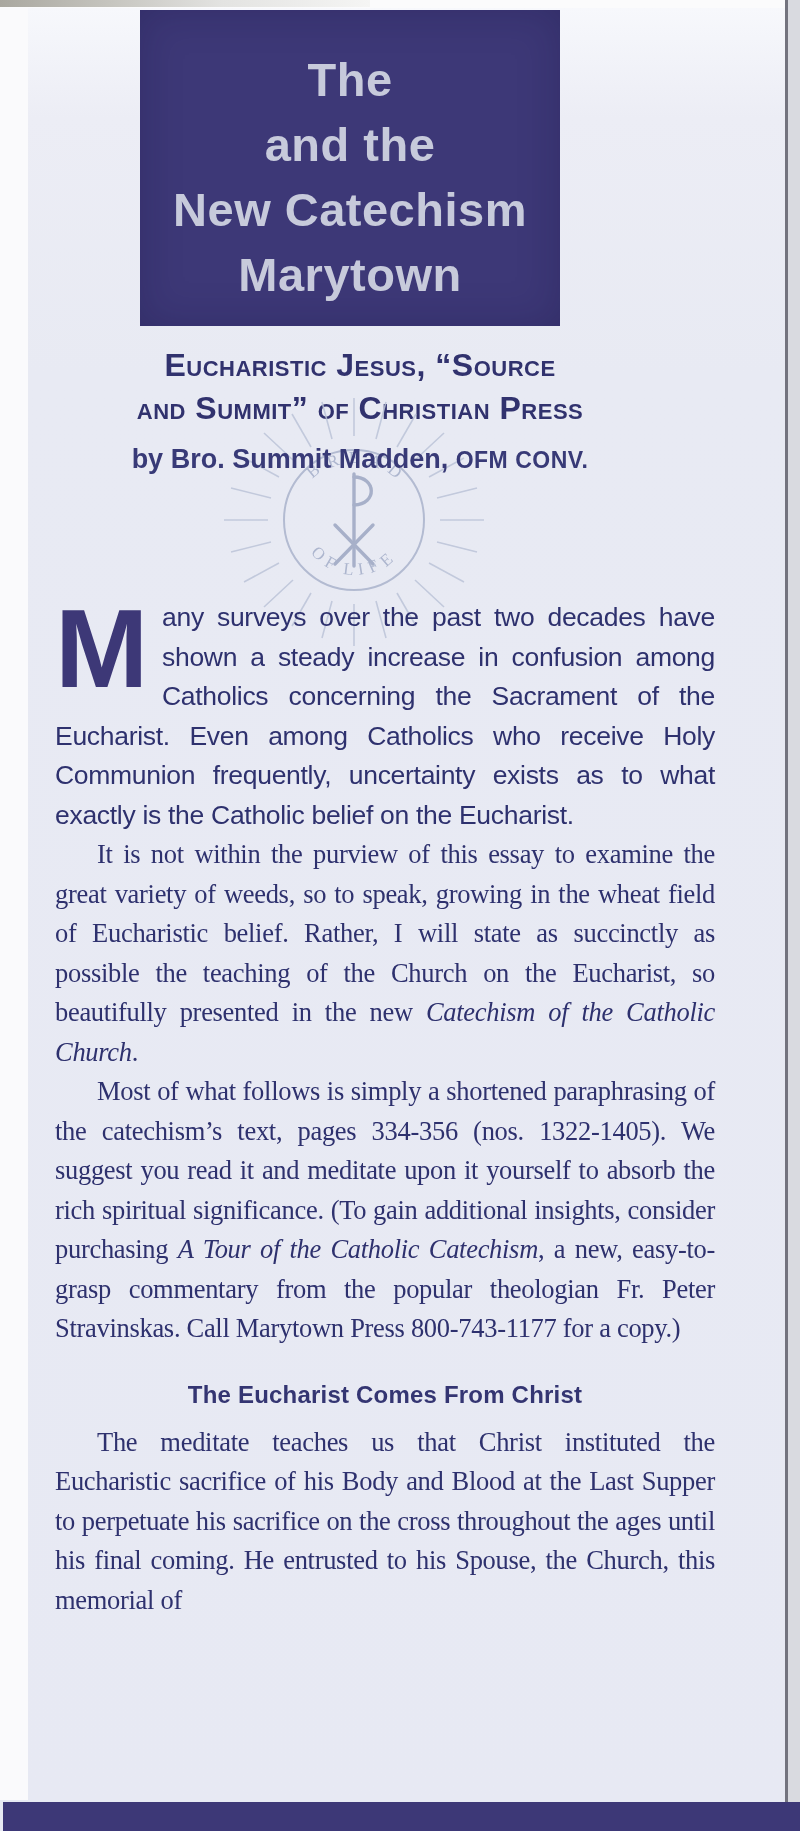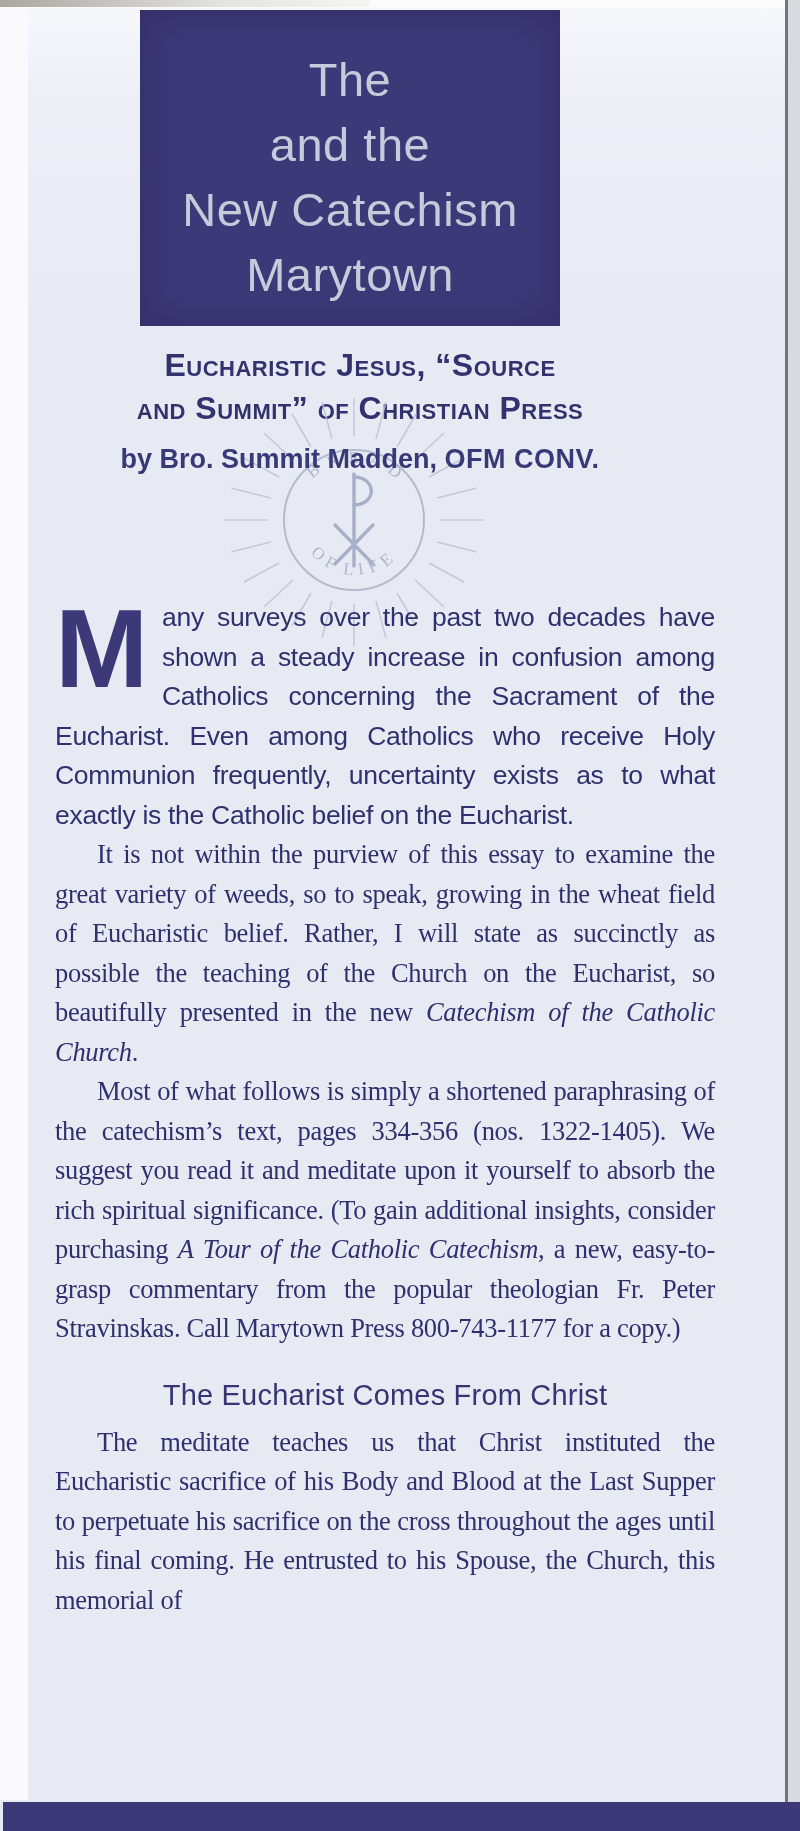--- a/index.html
+++ b/index.html
@@ -46,21 +46,21 @@
     background: #3d3877;
     box-shadow: inset 0 0 40px rgba(20,15,60,.25);
     display: flex;
     flex-direction: column;
     justify-content: center;
     align-items: center;
     padding-top: 18px;
   }
   .title-line {
     color: #c7cadb;
-    font-weight: normal;
+    font-weight: bold;
     font-size: 47px;
     line-height: 65px;
     letter-spacing: 0.5px;
     text-align: center;
     white-space: nowrap;
   }
   .subtitle {
     position: absolute;
     left: 40px; top: 344px;
     width: 640px;
@@ -76,21 +76,21 @@
     position: absolute;
     left: 40px; top: 444px;
     width: 640px;
     text-align: center;
     color: #383a77;
     font-weight: bold;
     font-size: 27px;
     z-index: 3;
   }
   .byline .suffix {
-    font-size: 27px;
+    font-size: 23px;
     letter-spacing: 0.5px;
   }
   .watermark {
     position: absolute;
     left: 192px; top: 358px;
     width: 324px; height: 324px;
     z-index: 1;
     opacity: 0.85;
   }
   .article {
@@ -111,22 +111,22 @@
     font-size: 112px;
     line-height: 90px;
     font-weight: bold;
     color: #3d3877;
     margin: 6px 14px 0 0;
   }
   .article .italic { font-style: italic; }
   .article h2 {
     text-align: center;
     text-indent: 0;
-    font-size: 29px;
-    font-weight: normal;
+    font-size: 24px;
+    font-weight: bold;
     color: #343572;
     letter-spacing: 0.2px;
     margin: 27px 0 9px 0;
     line-height: 38px;
   }
   .bottom-bar {
     position: absolute;
     left: 3px; bottom: 0;
     width: 797px; height: 29px;
     background: #3d3877;

